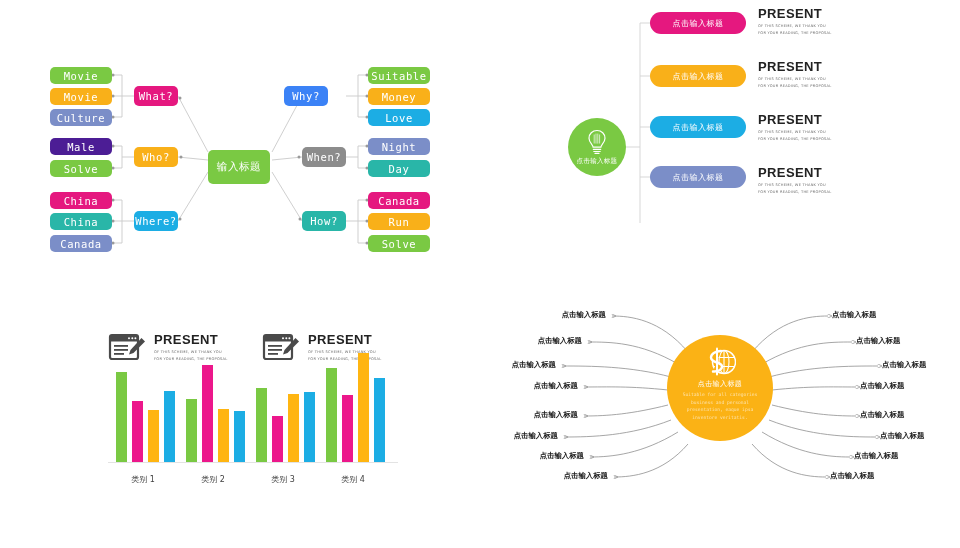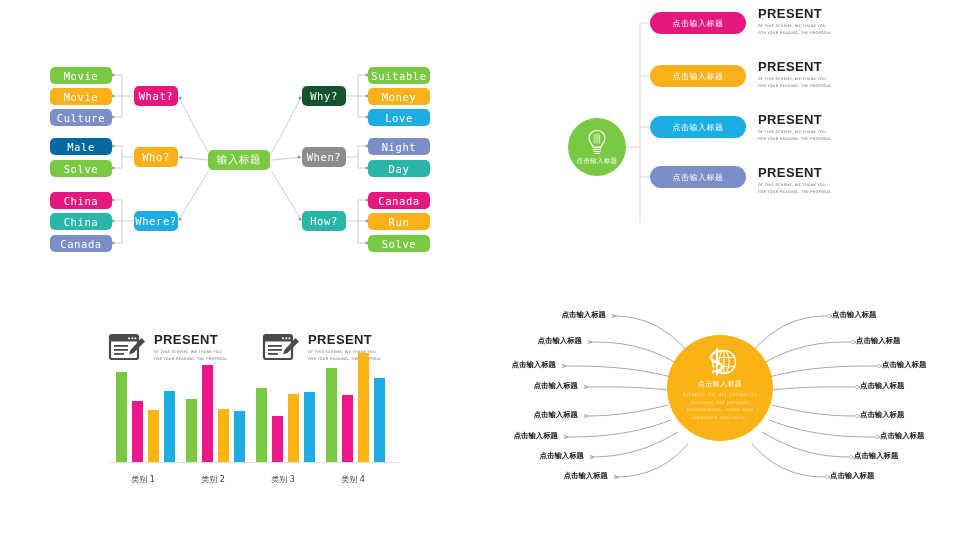--- a/index.html
+++ b/index.html
@@ -22,21 +22,21 @@
     color: #ffffff;
     font-family: "DejaVu Sans Mono", monospace;
     font-size: 10.5px;
     letter-spacing: .6px;
     display: flex; align-items: center; justify-content: center;
     text-align: center;
     white-space: nowrap;
   }
   .mm-leaf  { width: 62px; height: 17px; }
   .mm-q     { width: 44px; height: 20px; font-size: 10.5px; border-radius: 5px; }
-  .mm-center{ width: 62px; height: 20px; font-family: "DejaVu Sans", sans-serif; font-size: 10.5px; }
+  .mm-center{ width: 62px; height: 34px; font-family: "DejaVu Sans", sans-serif; font-size: 10.5px; }
   .mm-svg { position: absolute; left: 0; top: 0; width: 480px; height: 274px; pointer-events: none; }
 
   
   #panel-bulb { left: 480px; top: 0; width: 480px; height: 274px; }
   .bulb-circle {
     position: absolute; left: 88px; top: 118px;
     width: 58px; height: 58px; border-radius: 50%;
     display: flex; flex-direction: column;
     align-items: center; justify-content: center;
   }
@@ -170,34 +170,34 @@
         <circle cx="300" cy="98" r="1.5"></circle>
           <circle cx="299" cy="157" r="1.5"></circle>
           <circle cx="300" cy="219" r="1.5"></circle>
       </g>
     </svg>
 
     <div class="mm-box mm-leaf" style="left:50px;  top:67px;  background:#7ac943">Movie</div>
     <div class="mm-box mm-leaf" style="left:50px;  top:88px;  background:#f9b019">Movie</div>
     <div class="mm-box mm-leaf" style="left:50px;  top:109px; background:#7b8ec8">Culture</div>
 
-    <div class="mm-box mm-leaf" style="left:50px;  top:138px; background:#0369a1">Male</div>
+    <div class="mm-box mm-leaf" style="left:50px;  top:138px; background:#4c1d95">Male</div>
     <div class="mm-box mm-leaf" style="left:50px;  top:160px; background:#7ac943">Solve</div>
 
     <div class="mm-box mm-leaf" style="left:50px;  top:192px; background:#e5187f">China</div>
     <div class="mm-box mm-leaf" style="left:50px;  top:213px; background:#29b6a8">China</div>
     <div class="mm-box mm-leaf" style="left:50px;  top:235px; background:#7b8ec8">Canada</div>
 
     <div class="mm-box mm-q" style="left:134px; top:86px;  background:#e5187f">What?</div>
     <div class="mm-box mm-q" style="left:134px; top:147px; background:#f9b019">Who?</div>
     <div class="mm-box mm-q" style="left:134px; top:211px; background:#1cade4">Where?</div>
 
     <div class="mm-box mm-center" style="left:208px; top:150px; background:#7ac943">输入标题</div>
 
-    <div class="mm-box mm-q" style="left:302px; top:86px;  background:#14532d">Why?</div>
+    <div class="mm-box mm-q" style="left:284px; top:86px;  background:#3b82f6">Why?</div>
     <div class="mm-box mm-q" style="left:302px; top:147px; background:#8c8c8c">When?</div>
     <div class="mm-box mm-q" style="left:302px; top:211px; background:#29b6a8">How?</div>
 
     <div class="mm-box mm-leaf" style="left:368px; top:67px;  background:#7ac943">Suitable</div>
     <div class="mm-box mm-leaf" style="left:368px; top:88px;  background:#f9b019">Money</div>
     <div class="mm-box mm-leaf" style="left:368px; top:109px; background:#1cade4">Love</div>
 
     <div class="mm-box mm-leaf" style="left:368px; top:138px; background:#7b8ec8">Night</div>
     <div class="mm-box mm-leaf" style="left:368px; top:160px; background:#29b6a8">Day</div>
 

